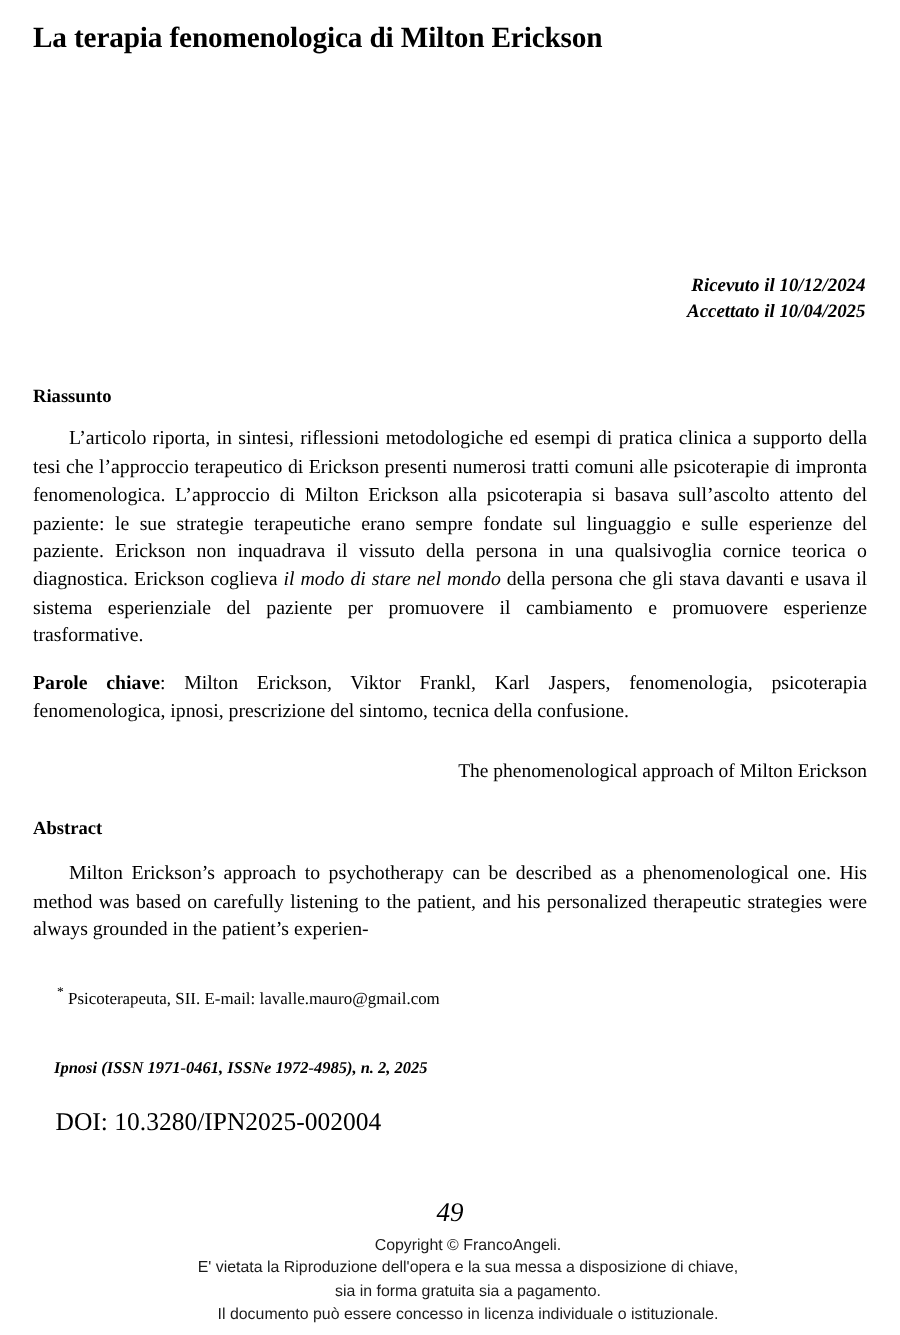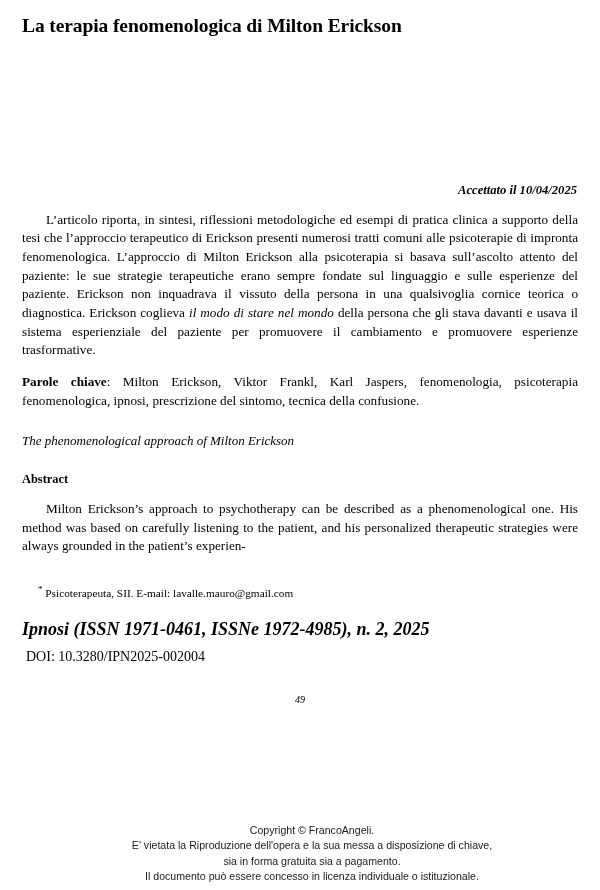--- a/index.html
+++ b/index.html
@@ -91,62 +91,62 @@
     text-align: justify;
     margin: 0;
     padding-top: 13px;
     text-indent: 0;
   }
   .keywords b { font-weight: bold; }
 
   
   .en-title {
     font-size: 13px;
-    font-style: italic;
     margin: 0;
     padding-top: 23px;
     line-height: 1.3;
+    text-align: right;
   }
 
   
   .footnote {
     font-size: 11.3px;
     line-height: 1.35;
     margin: 0;
     padding-top: 30px;
     padding-left: 16px;
     text-indent: 0;
   }
   .footnote sup {
     font-size: 9px;
     vertical-align: super;
     line-height: 0;
   }
 
   
   .journal-line {
-    font-size: 18px;
+    font-size: 11px;
     font-style: italic;
     font-weight: bold;
-    margin: 0;
+    margin: 14px;
     padding-top: 17px;
     line-height: 1.3;
   }
   .doi-line {
-    font-size: 14px;
-    margin: 4px;
+    font-size: 17px;
+    margin: 15px;
     padding-top: 2px;
     line-height: 1.3;
   }
 
   
   .page-number {
     text-align: center;
     font-style: italic;
-    font-size: 10px;
+    font-size: 18px;
     margin: 0;
     padding-top: 24px;
     line-height: 1.2;
   }
 
   
   .copyright {
     position: absolute;
     left: 12px;
     top: 823px;
@@ -162,23 +162,25 @@
 </head>
 <body>
 
 <div class="page">
   <div class="content">
 
     <h1 class="doc-title">La terapia fenomenologica di Milton Erickson</h1>
 
 
     <div class="dates">
+      <div>Ricevuto il 10/12/2024</div>
       <div>Accettato il 10/04/2025</div>
     </div>
 
+    <h2 class="sec-head riassunto">Riassunto</h2>
 
     <p class="body-par riassunto-par"><span>L’articolo riporta, in sintesi, riflessioni metodologiche ed esempi di pratica clinica a supporto della tesi che l’approccio terapeutico di Erickson presenti numerosi tratti comuni alle psicoterapie di impronta fenomenologica. L’approccio di Milton Erickson alla psicoterapia si basava sull’ascolto attento del paziente: le sue strategie terapeutiche erano sempre fondate sul linguaggio e sulle esperienze del paziente. Erickson non inquadrava il vissuto della persona in una qualsivoglia cornice teorica o diagnostica. Erickson coglieva </span><em>il modo di stare nel mondo</em><span> della persona che gli stava davanti e usava il sistema esperienziale del paziente per promuovere il cambiamento e promuovere esperienze trasformative.</span></p>
 
     <p class="keywords"><b>Parole chiave</b><span>: </span><span>Milton Erickson, Viktor Frankl, Karl Jaspers, fenomenologia, psicoterapia fenomenologica, ipnosi, prescrizione del sintomo, tecnica della confusione.</span></p>
 
     <p class="en-title">The phenomenological approach of Milton Erickson</p>
 
     <h2 class="sec-head abstract">Abstract</h2>
 
     <p class="body-par abstract-par">Milton Erickson’s approach to psychotherapy can be described as a phenomenological one. His method was based on carefully listening to the patient, and his personalized therapeutic strategies were always grounded in the patient’s experien-</p>

